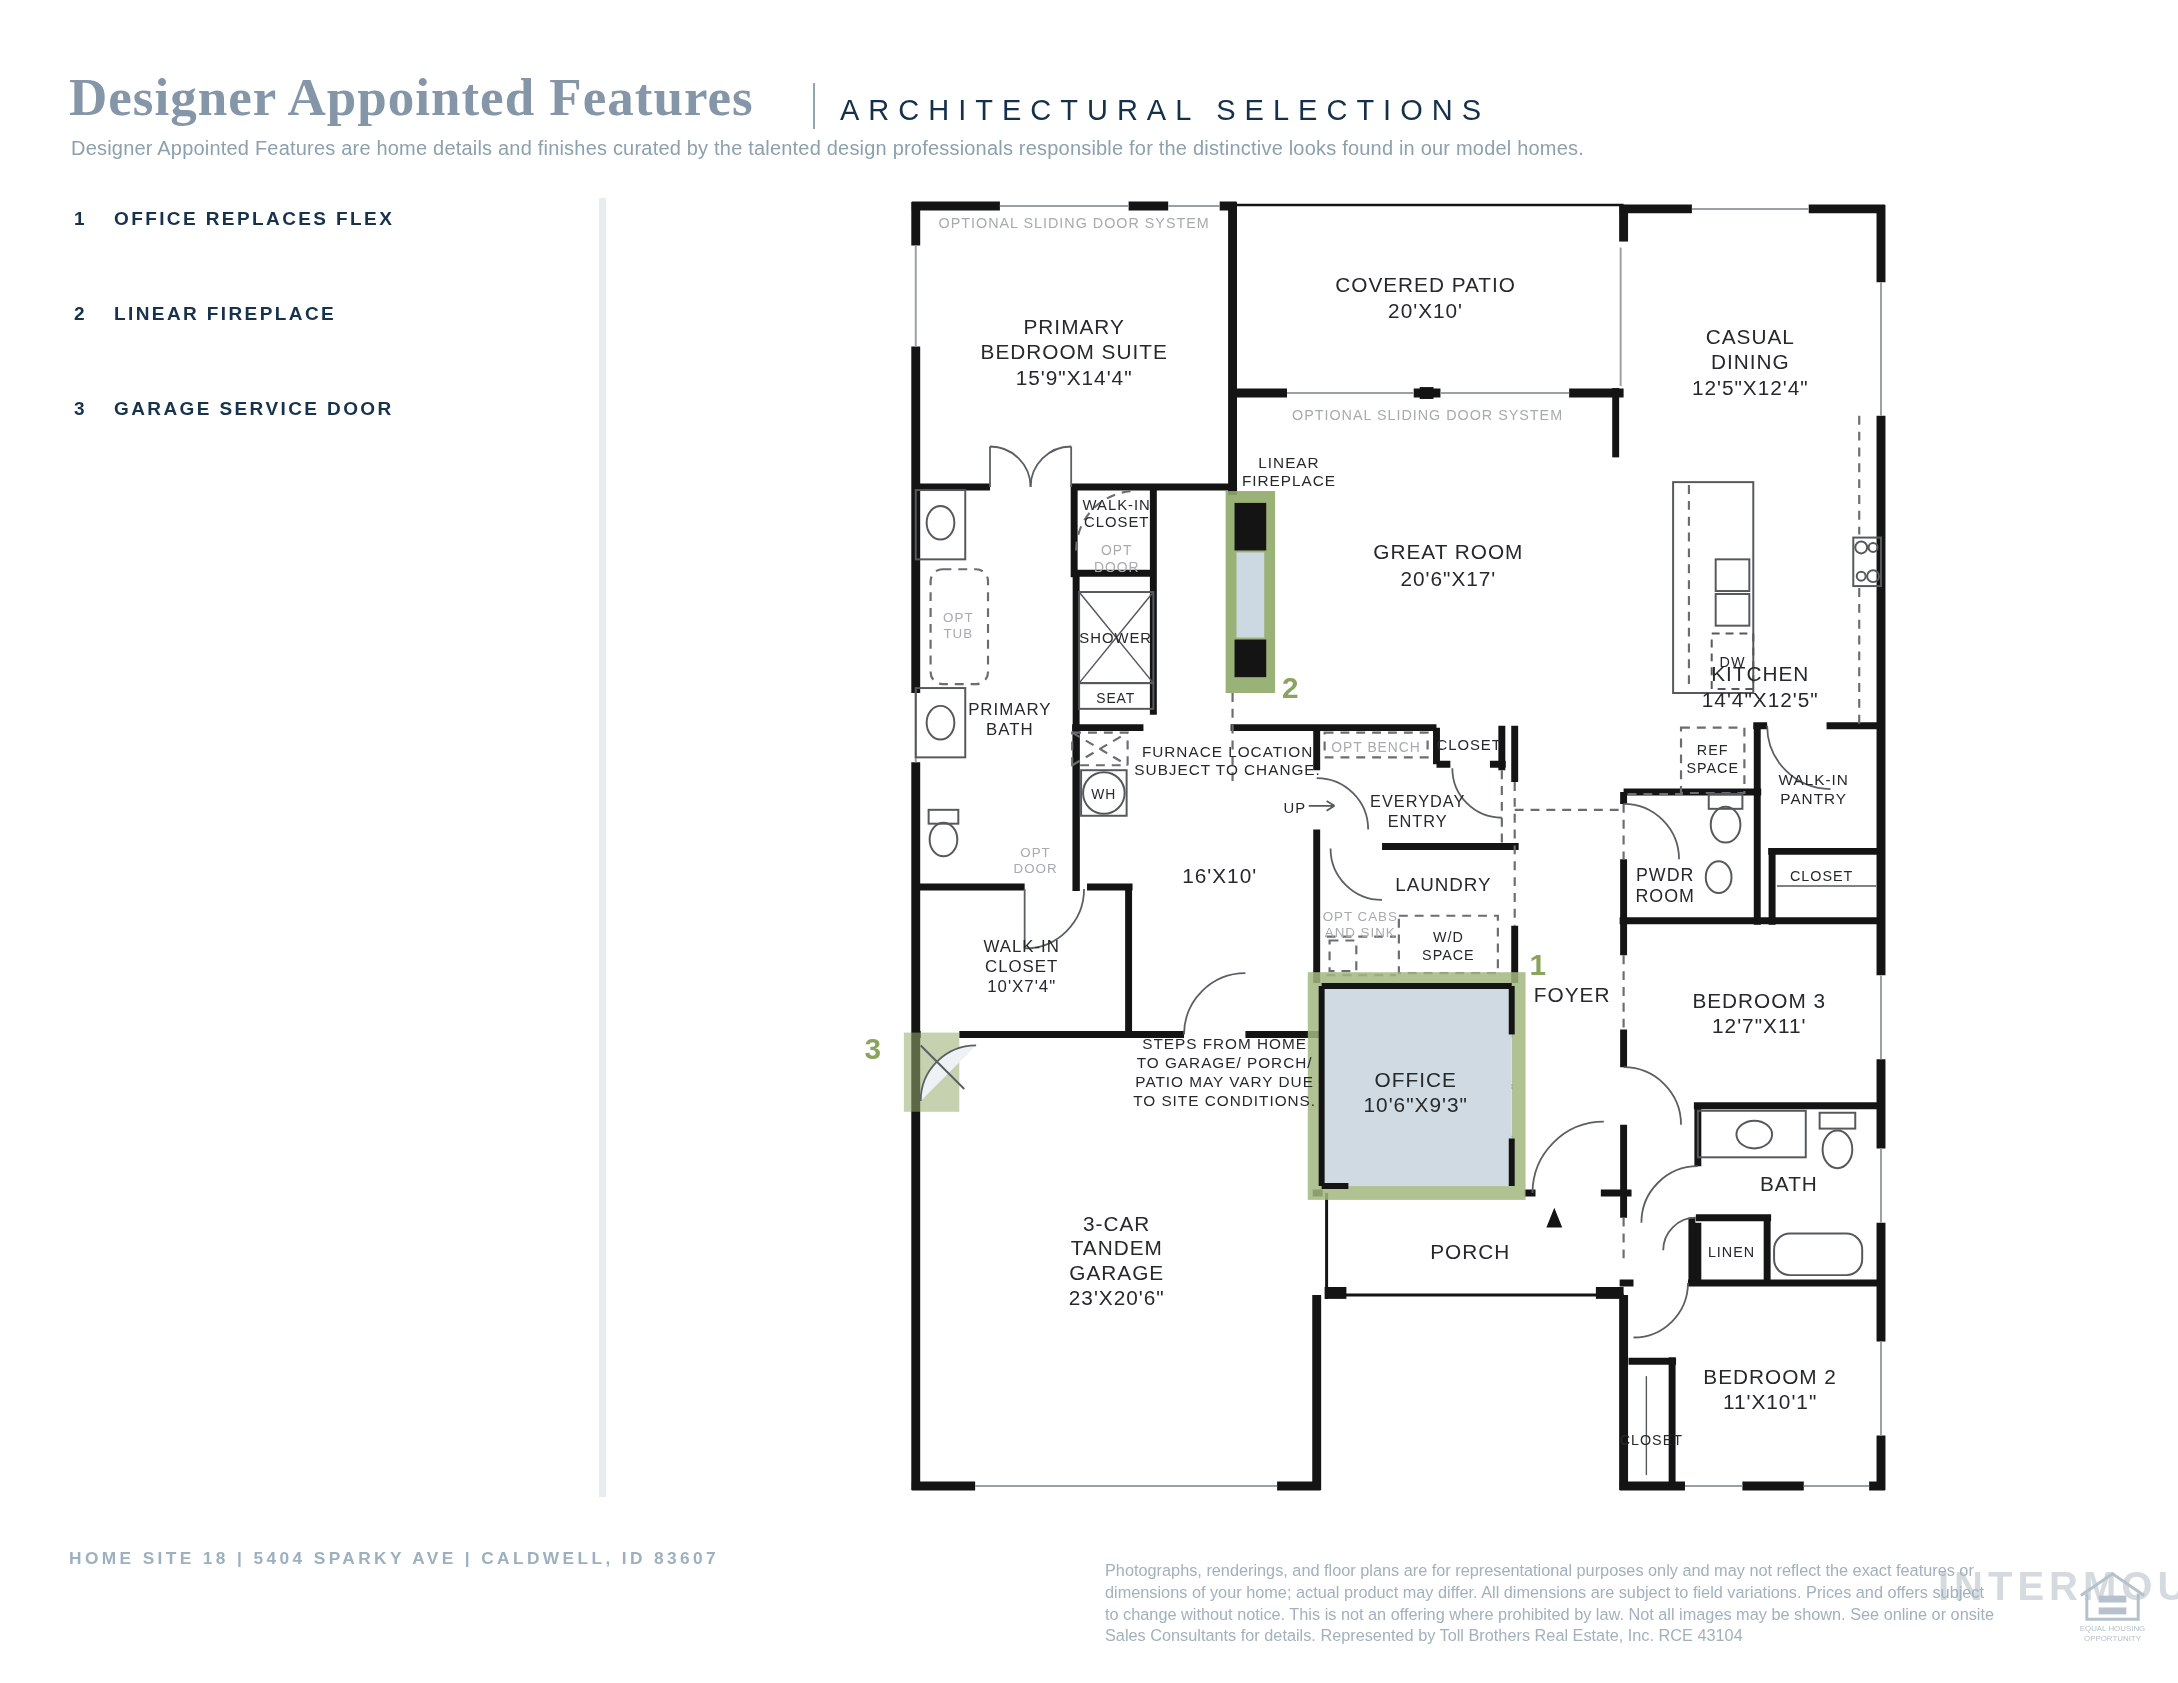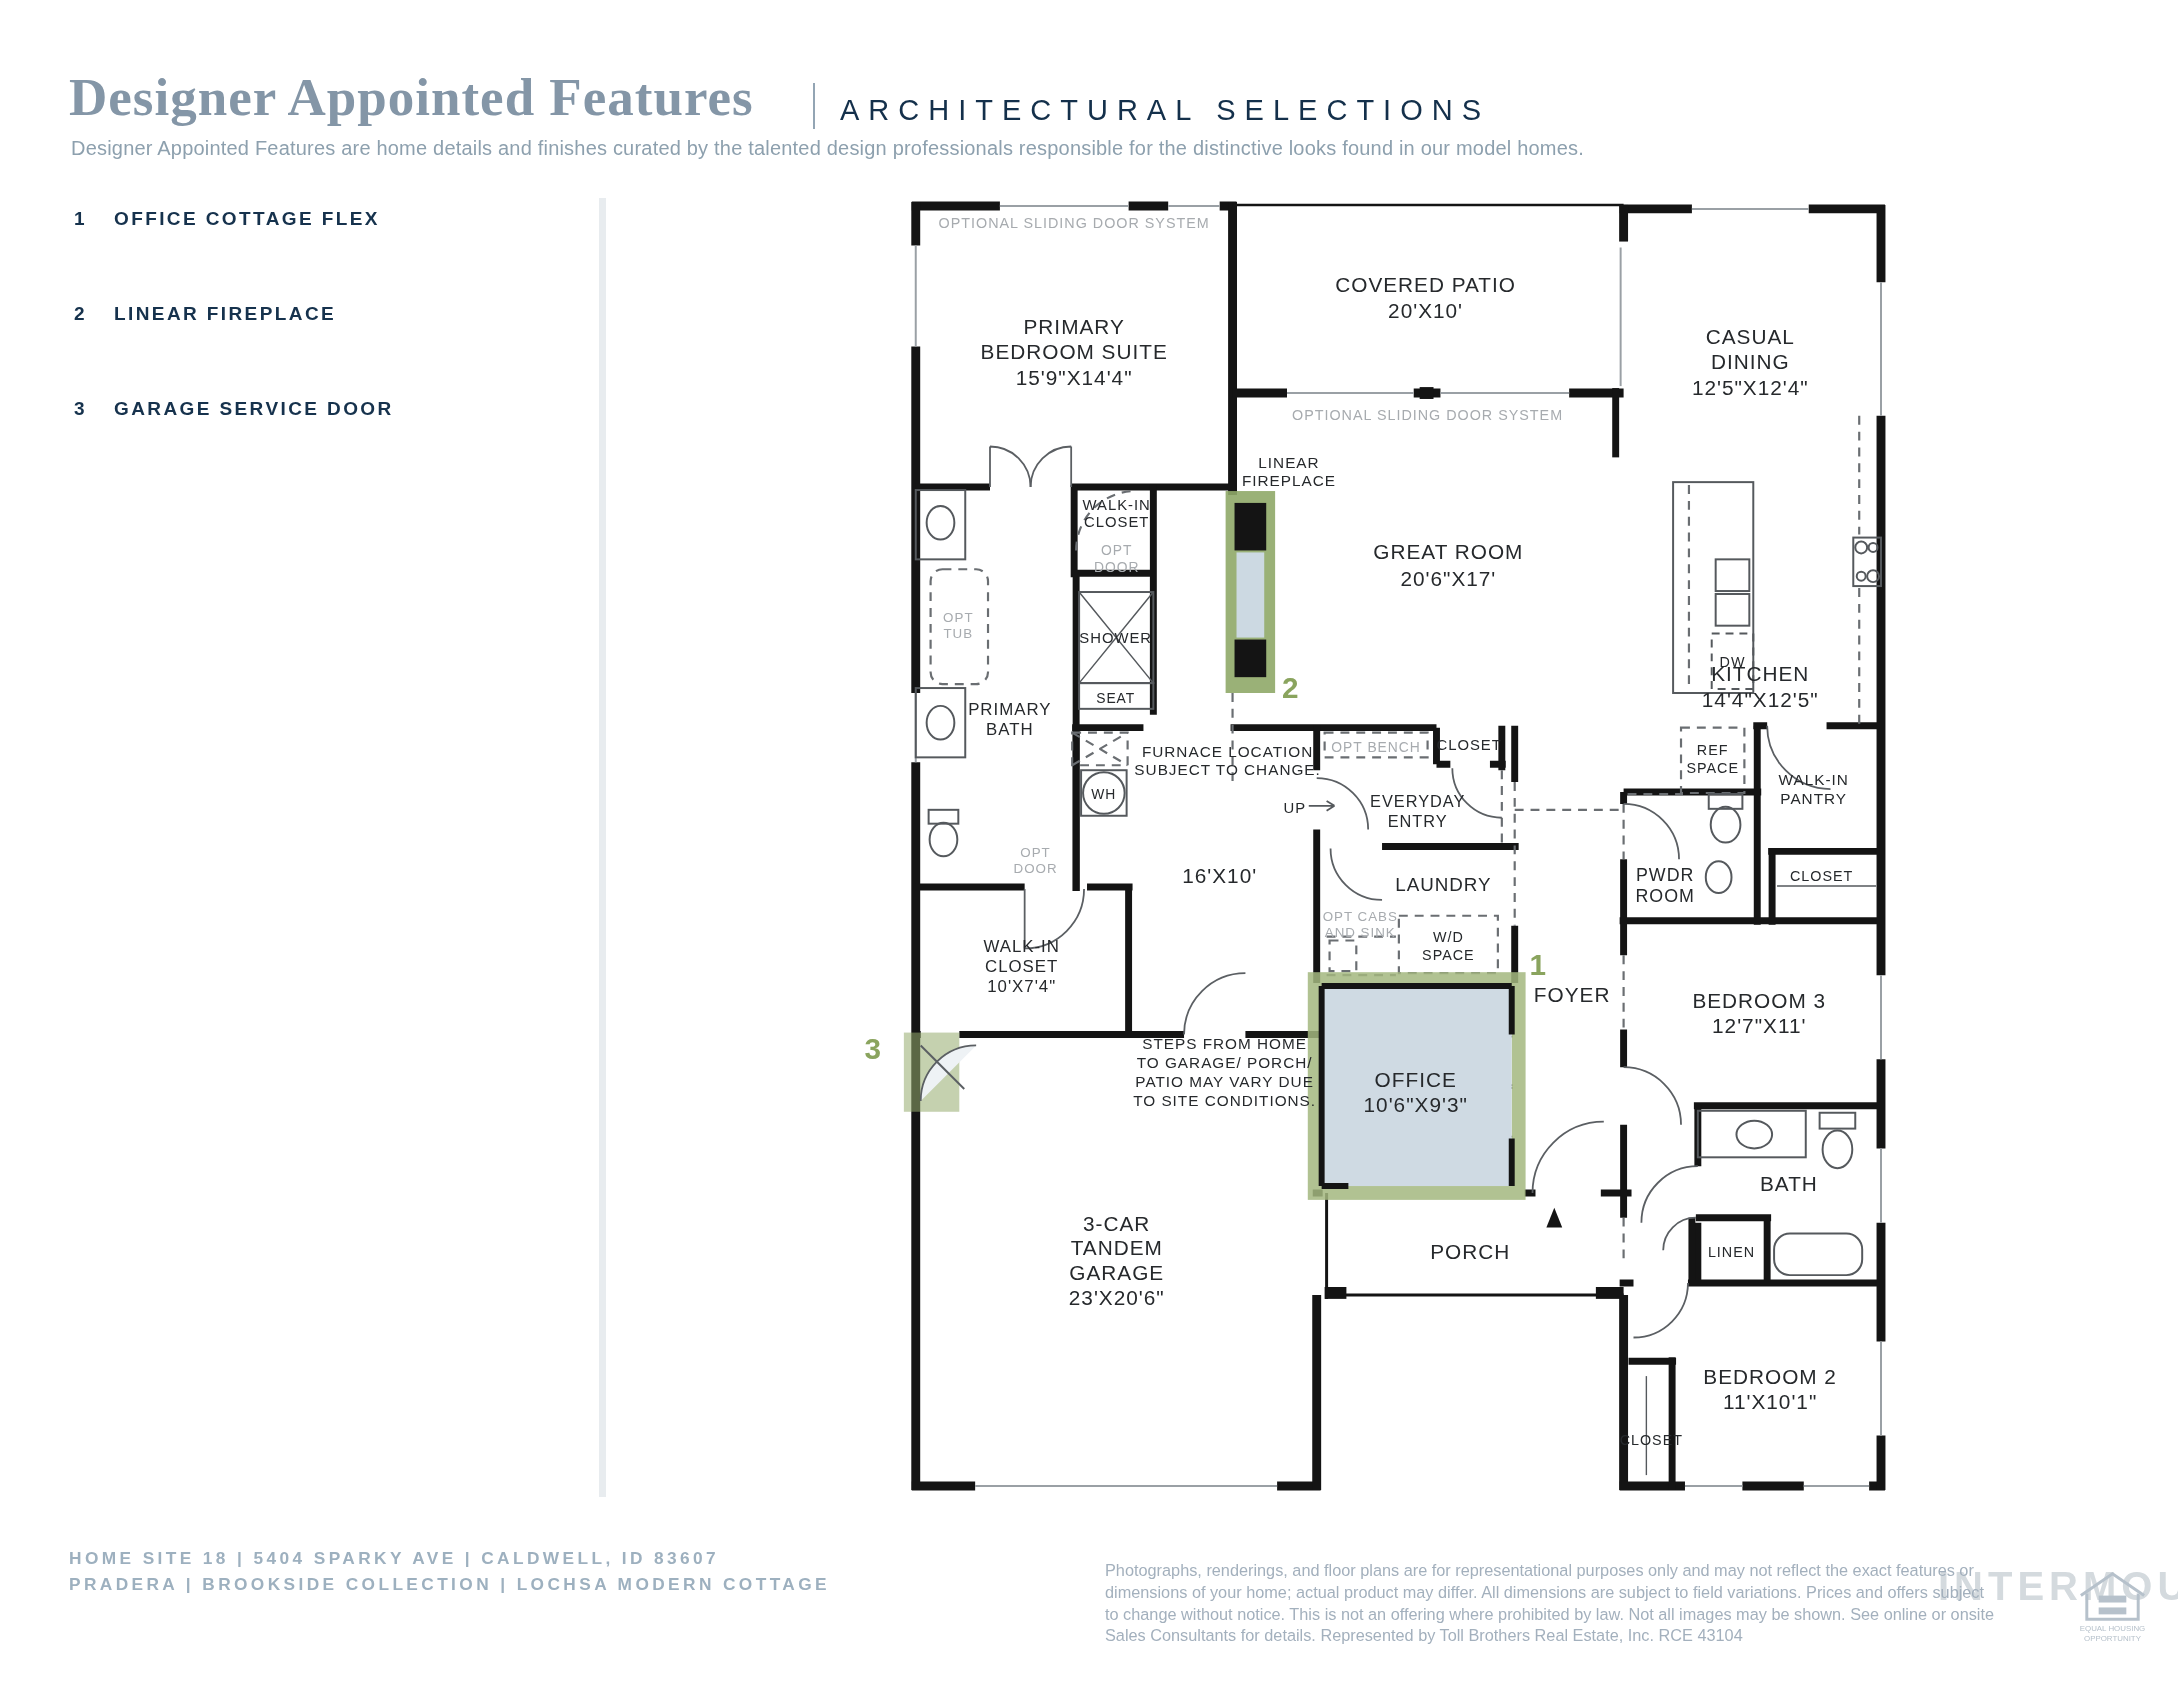--- a/index.html
+++ b/index.html
@@ -32,21 +32,21 @@
 
 <div id="page">
 
   <div id="hdr-title">Designer Appointed Features</div>
   <div id="hdr-divider"></div>
   <div id="hdr-tag">ARCHITECTURAL SELECTIONS</div>
   <div id="hdr-sub">Designer Appointed Features are home details and finishes curated by the talented design professionals responsible for the distinctive looks found in our model homes.</div>
 
   <div class="feat" id="feat-0">
     <span class="num">1</span>
-    <span>OFFICE COTTAGE FLEX</span>
+    <span>OFFICE REPLACES FLEX</span>
   </div>
   <div class="feat" id="feat-1">
     <span class="num">2</span>
     <span>LINEAR FIREPLACE</span>
   </div>
   <div class="feat" id="feat-2">
     <span class="num">3</span>
     <span>GARAGE SERVICE DOOR</span>
   </div>
 
@@ -326,21 +326,20 @@
 
     <g fill="#8aa45e" font-size="30" font-weight="bold">
       <text x="1545" y="985">1</text>
       <text x="1295" y="705">2</text>
       <text x="890" y="1070" text-anchor="end">3</text>
     </g>
   </svg>
 
   <div id="watermark">INTERMOUNTAIN</div>
 
-  <div class="floc" id="floc1">PRADERA   |   BROOKSIDE COLLECTION   |   LOCHSA MODERN COTTAGE</div>
   <div class="floc" id="floc2">HOME SITE 18   |   5404 SPARKY AVE   |   CALDWELL, ID 83607</div>
 
   <div id="disclaimer">Photographs, renderings, and floor plans are for representational purposes only and may not reflect the exact features or dimensions of your home; actual product may differ. All dimensions are subject to field variations. Prices and offers subject to change without notice. This is not an offering where prohibited by law. Not all images may be shown. See online or onsite Sales Consultants for details. Represented by Toll Brothers Real Estate, Inc. RCE 43104</div>
 
   <svg id="eho" width="83" height="83" viewBox="0 0 84 84">
     <g stroke="#b6c1cb" fill="none" stroke-width="3">
       <path d="M10,34 L42,12 L74,34"></path>
       <path d="M16,32 V58 H68 V32"></path>
     </g>
     <rect x="28" y="34" width="28" height="7" fill="#b6c1cb"></rect>

